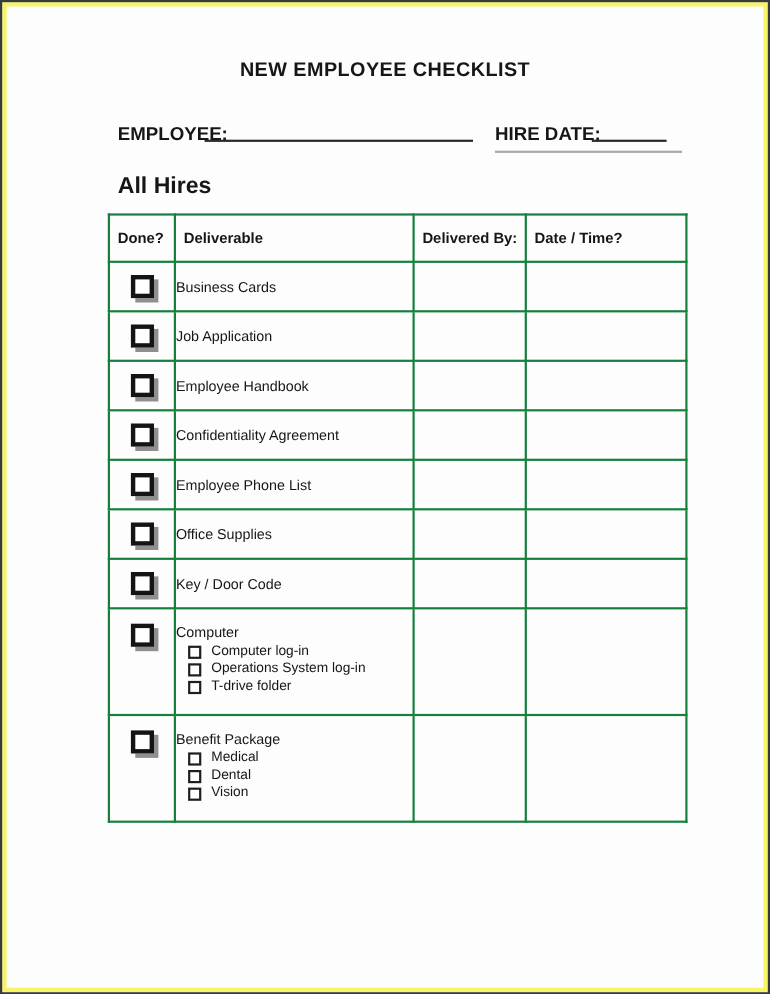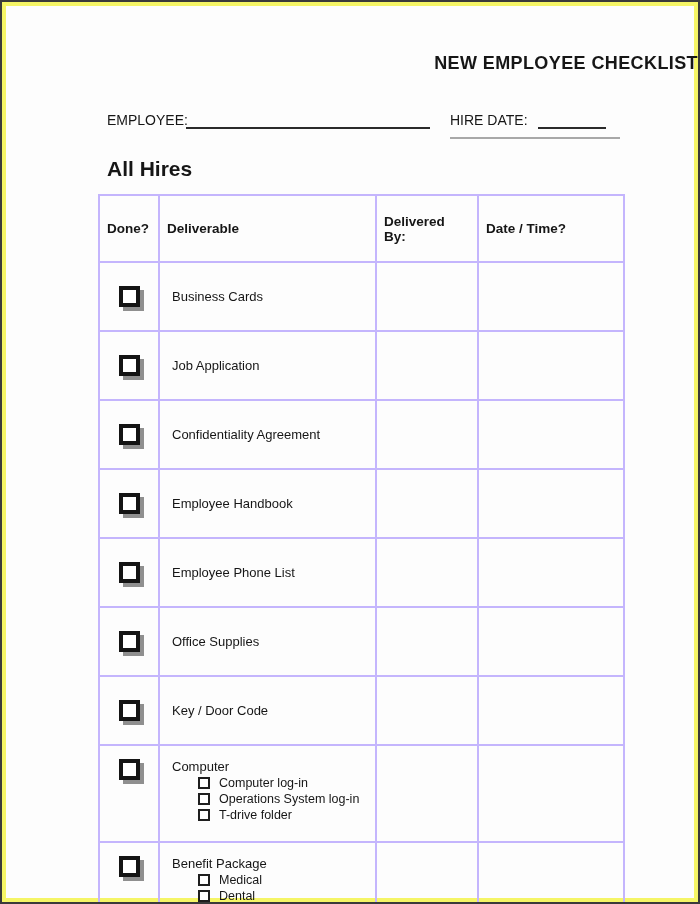--- a/index.html
+++ b/index.html
@@ -9,55 +9,55 @@
     box-sizing:border-box;
     background:#fdfdfd;
     border:2px solid #3a3a3a;
     box-shadow:inset 0 0 0 4px #f5f566;
     font-family:"Liberation Sans", sans-serif;
     color:#161616;
     overflow:hidden;
   }
   .title{
     position:absolute;top:51px;left:0;width:100%;
-    text-align:right;font-weight:bold;font-size:18px;letter-spacing:.4px;
-  }
-  .field-label{position:absolute;font-weight:normal;font-size:14px;}
+    text-align:center;font-weight:bold;font-size:18px;letter-spacing:.4px;
+  }
+  .field-label{position:absolute;font-weight:bold;font-size:17px;}
   .blank-line{position:absolute;height:0;border-bottom:2px solid #2a2a2a;}
   .blank-line-soft{position:absolute;height:0;border-bottom:2px solid #a8a8a8;}
   .section-heading{position:absolute;left:105px;top:155px;font-weight:bold;font-size:21px;}
 
   table.checklist{
     position:absolute;left:96px;top:192px;
     width:527px;border-collapse:collapse;table-layout:fixed;
     border:2px solid #1d1d1d;
   }
   table.checklist th, table.checklist td{
-    border:2px solid #c4b5fd;
-    padding:12px;
+    border:2px solid #15803d;
+    padding:0;
     font-size:13px;
     vertical-align:middle;
   }
   table.checklist th{
     height:41px;text-align:left;font-size:13.5px;font-weight:bold;
     padding-left:7px;
   }
   td.done-cell{text-align:center;height:43px;}
   td.deliv-cell{padding-left:6px;line-height:16px;}
   tr.tall td{vertical-align:top;}
   tr.tall td.done-cell{padding-top:13px;}
   tr.tall td.deliv-cell{padding-top:13px;padding-bottom:18px;}
   .checkbox{
     display:inline-block;width:13px;height:13px;
     border:4px solid #141414;background:#fff;
     box-shadow:4px 4px 0 0 #8f8f8f;
     vertical-align:middle;
   }
   .subs{margin-top:0;}
-  .sub-item{display:flex;align-items:center;gap:9px;margin-left:26px;height:16px;font-size:12.5px;}
+  .sub-item{display:flex;align-items:flex-end;gap:9px;margin-left:11px;height:16px;font-size:12.5px;}
   .sub-box{
     display:inline-block;width:8px;height:8px;
     border:2px solid #1e1e1e;background:#fff;flex:0 0 auto;
   }
 </style>
 </head>
 <body>
 
 <div class="page">
 
@@ -108,32 +108,32 @@
       <div class="subs"></div>
     </td>
     <td></td>
     <td></td>
   </tr>
         <tr>
     <td class="done-cell">
       <span class="checkbox"></span>
     </td>
     <td class="deliv-cell">
+      <div>Employee Handbook</div>
+      <div class="subs"></div>
+    </td>
+    <td></td>
+    <td></td>
+  </tr>
+        <tr>
+    <td class="done-cell">
+      <span class="checkbox"></span>
+    </td>
+    <td class="deliv-cell">
       <div>Confidentiality Agreement</div>
-      <div class="subs"></div>
-    </td>
-    <td></td>
-    <td></td>
-  </tr>
-        <tr>
-    <td class="done-cell">
-      <span class="checkbox"></span>
-    </td>
-    <td class="deliv-cell">
-      <div>Employee Handbook</div>
       <div class="subs"></div>
     </td>
     <td></td>
     <td></td>
   </tr>
         <tr>
     <td class="done-cell">
       <span class="checkbox"></span>
     </td>
     <td class="deliv-cell">

